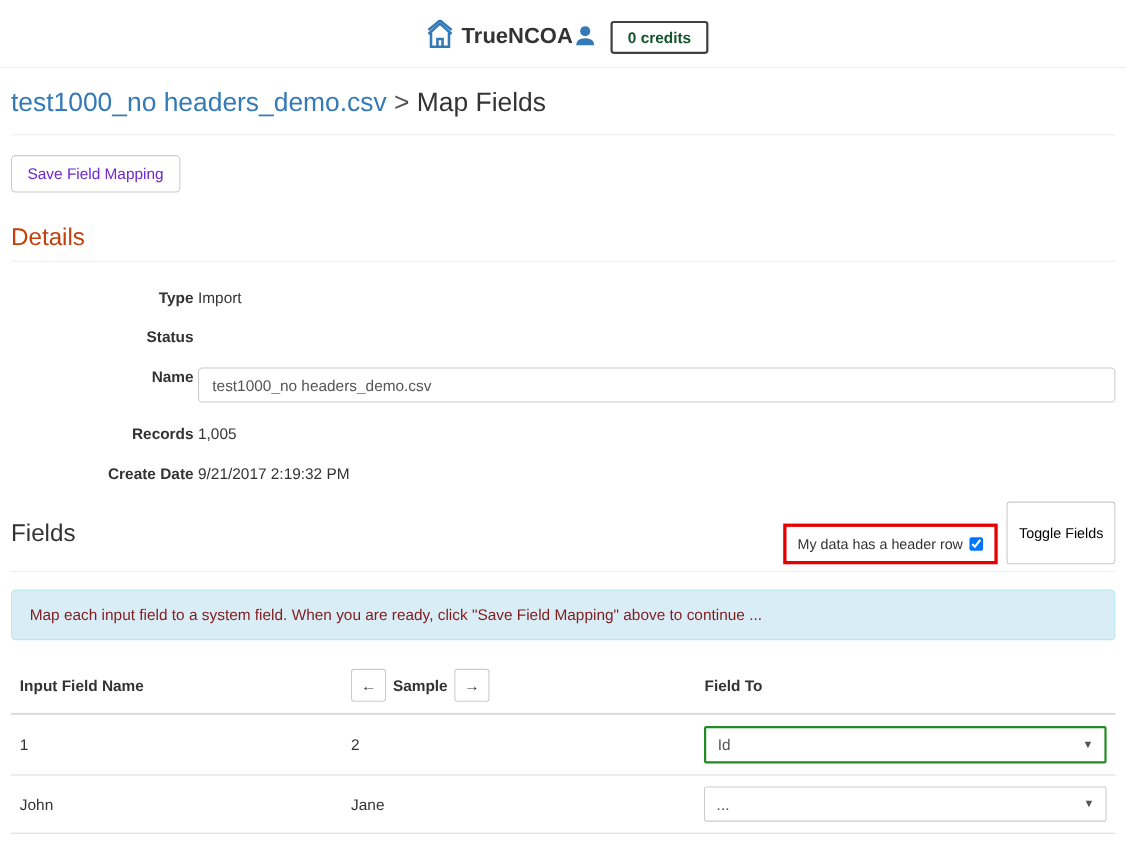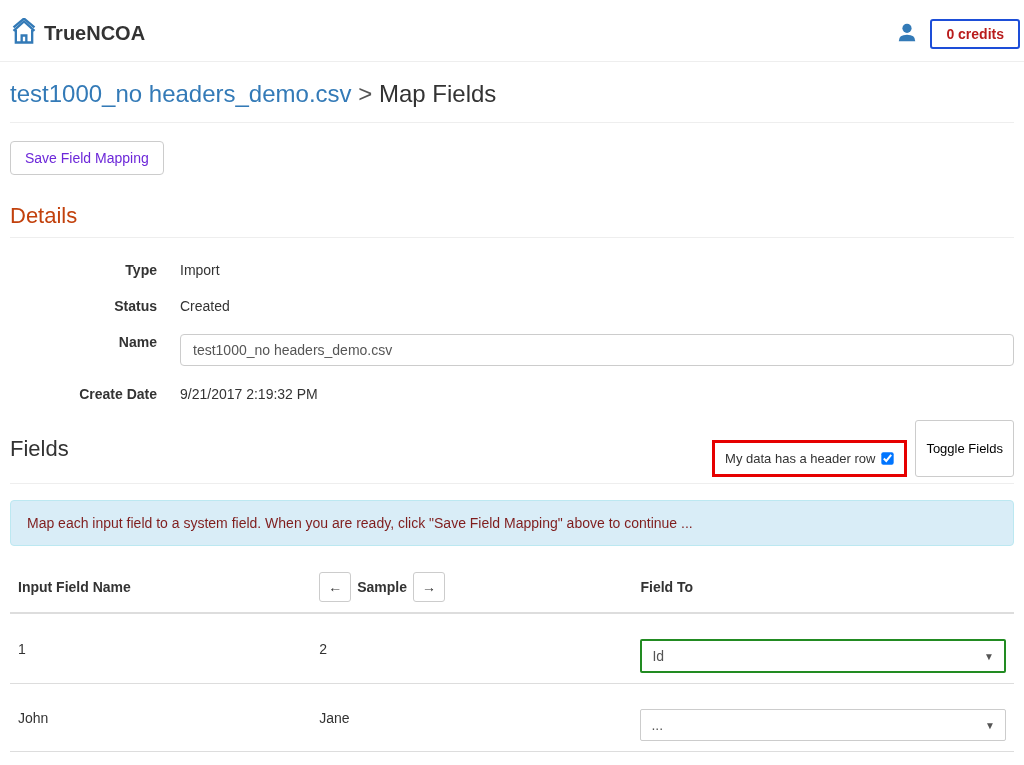--- a/index.html
+++ b/index.html
@@ -9,21 +9,21 @@
     }
     body {
       font-family: "Helvetica Neue", Helvetica, Arial, sans-serif;
       font-size: 14px;
       color: #333;
       background: #fff;
       width: 1024px;
     }
     .header {
       display: flex;
-      justify-content: space-between;
+      justify-content: center;
       align-items: center;
       padding: 18px 4px 12px 10px;
       border-bottom: 1px solid #eee;
     }
     .logo {
       display: flex;
       align-items: center;
       gap: 6px;
     }
     .logo-icon {
@@ -36,22 +36,22 @@
     }
     .header-right {
       display: flex;
       align-items: center;
       gap: 12px;
     }
     .user-icon {
       color: #337ab7;
     }
     .credits-btn {
-      border: 2px solid #1d4ed8;
-      color: #b91c1c;
+      border: 2px solid #404040;
+      color: #14532d;
       background: #fff;
       padding: 5px 14px;
       font-weight: bold;
       font-size: 14px;
       border-radius: 3px;
       cursor: pointer;
     }
     .content {
       padding: 0 10px;
     }
@@ -88,21 +88,21 @@
     }
     .details-row {
       display: flex;
       padding: 10px 0;
     }
     .details-label {
       width: 170px;
       text-align: right;
       font-weight: bold;
       color: #333;
-      padding-right: 23px;
+      padding-right: 4px;
       font-size: 14px;
     }
     .details-value {
       flex: 1;
       color: #333;
       font-size: 14px;
       display: flex;
       align-items: center;
     }
     .name-input {
@@ -208,21 +208,20 @@
       padding: 7px 10px;
       border: 1px solid #ccc;
       border-radius: 2px;
       background: #fff;
       font-size: 14px;
       color: #555;
       display: flex;
       justify-content: space-between;
       align-items: center;
       cursor: pointer;
-      margin-top: 15px;
     }
     .select-box.highlight {
       border: 2px solid #228b22;
     }
     .select-caret {
       font-size: 10px;
       color: #555;
     }
     .checkbox-input {
       transform: scale(0.95);
@@ -264,27 +263,30 @@
   <button class="save-btn">Save Field Mapping</button>
 
   <h2 class="section-title">Details</h2>
 
   <div class="details-row">
     <div class="details-label">Type</div>
     <div class="details-value">Import</div>
   </div>
   <div class="details-row">
     <div class="details-label">Status</div>
-    <div class="details-value">Created</div>
   </div>
   <div class="details-row">
     <div class="details-label">Name</div>
     <div class="details-value">
       <input type="text" class="name-input" value="test1000_no headers_demo.csv" style="">
     </div>
+  </div>
+  <div class="details-row">
+    <div class="details-label">Records</div>
+    <div class="details-value">1,005</div>
   </div>
   <div class="details-row">
     <div class="details-label">Create Date</div>
     <div class="details-value">9/21/2017 2:19:32 PM</div>
   </div>
 
   <div class="fields-header">
     <h2>Fields</h2>
     <div class="fields-controls">
       <div class="header-checkbox-wrap">

